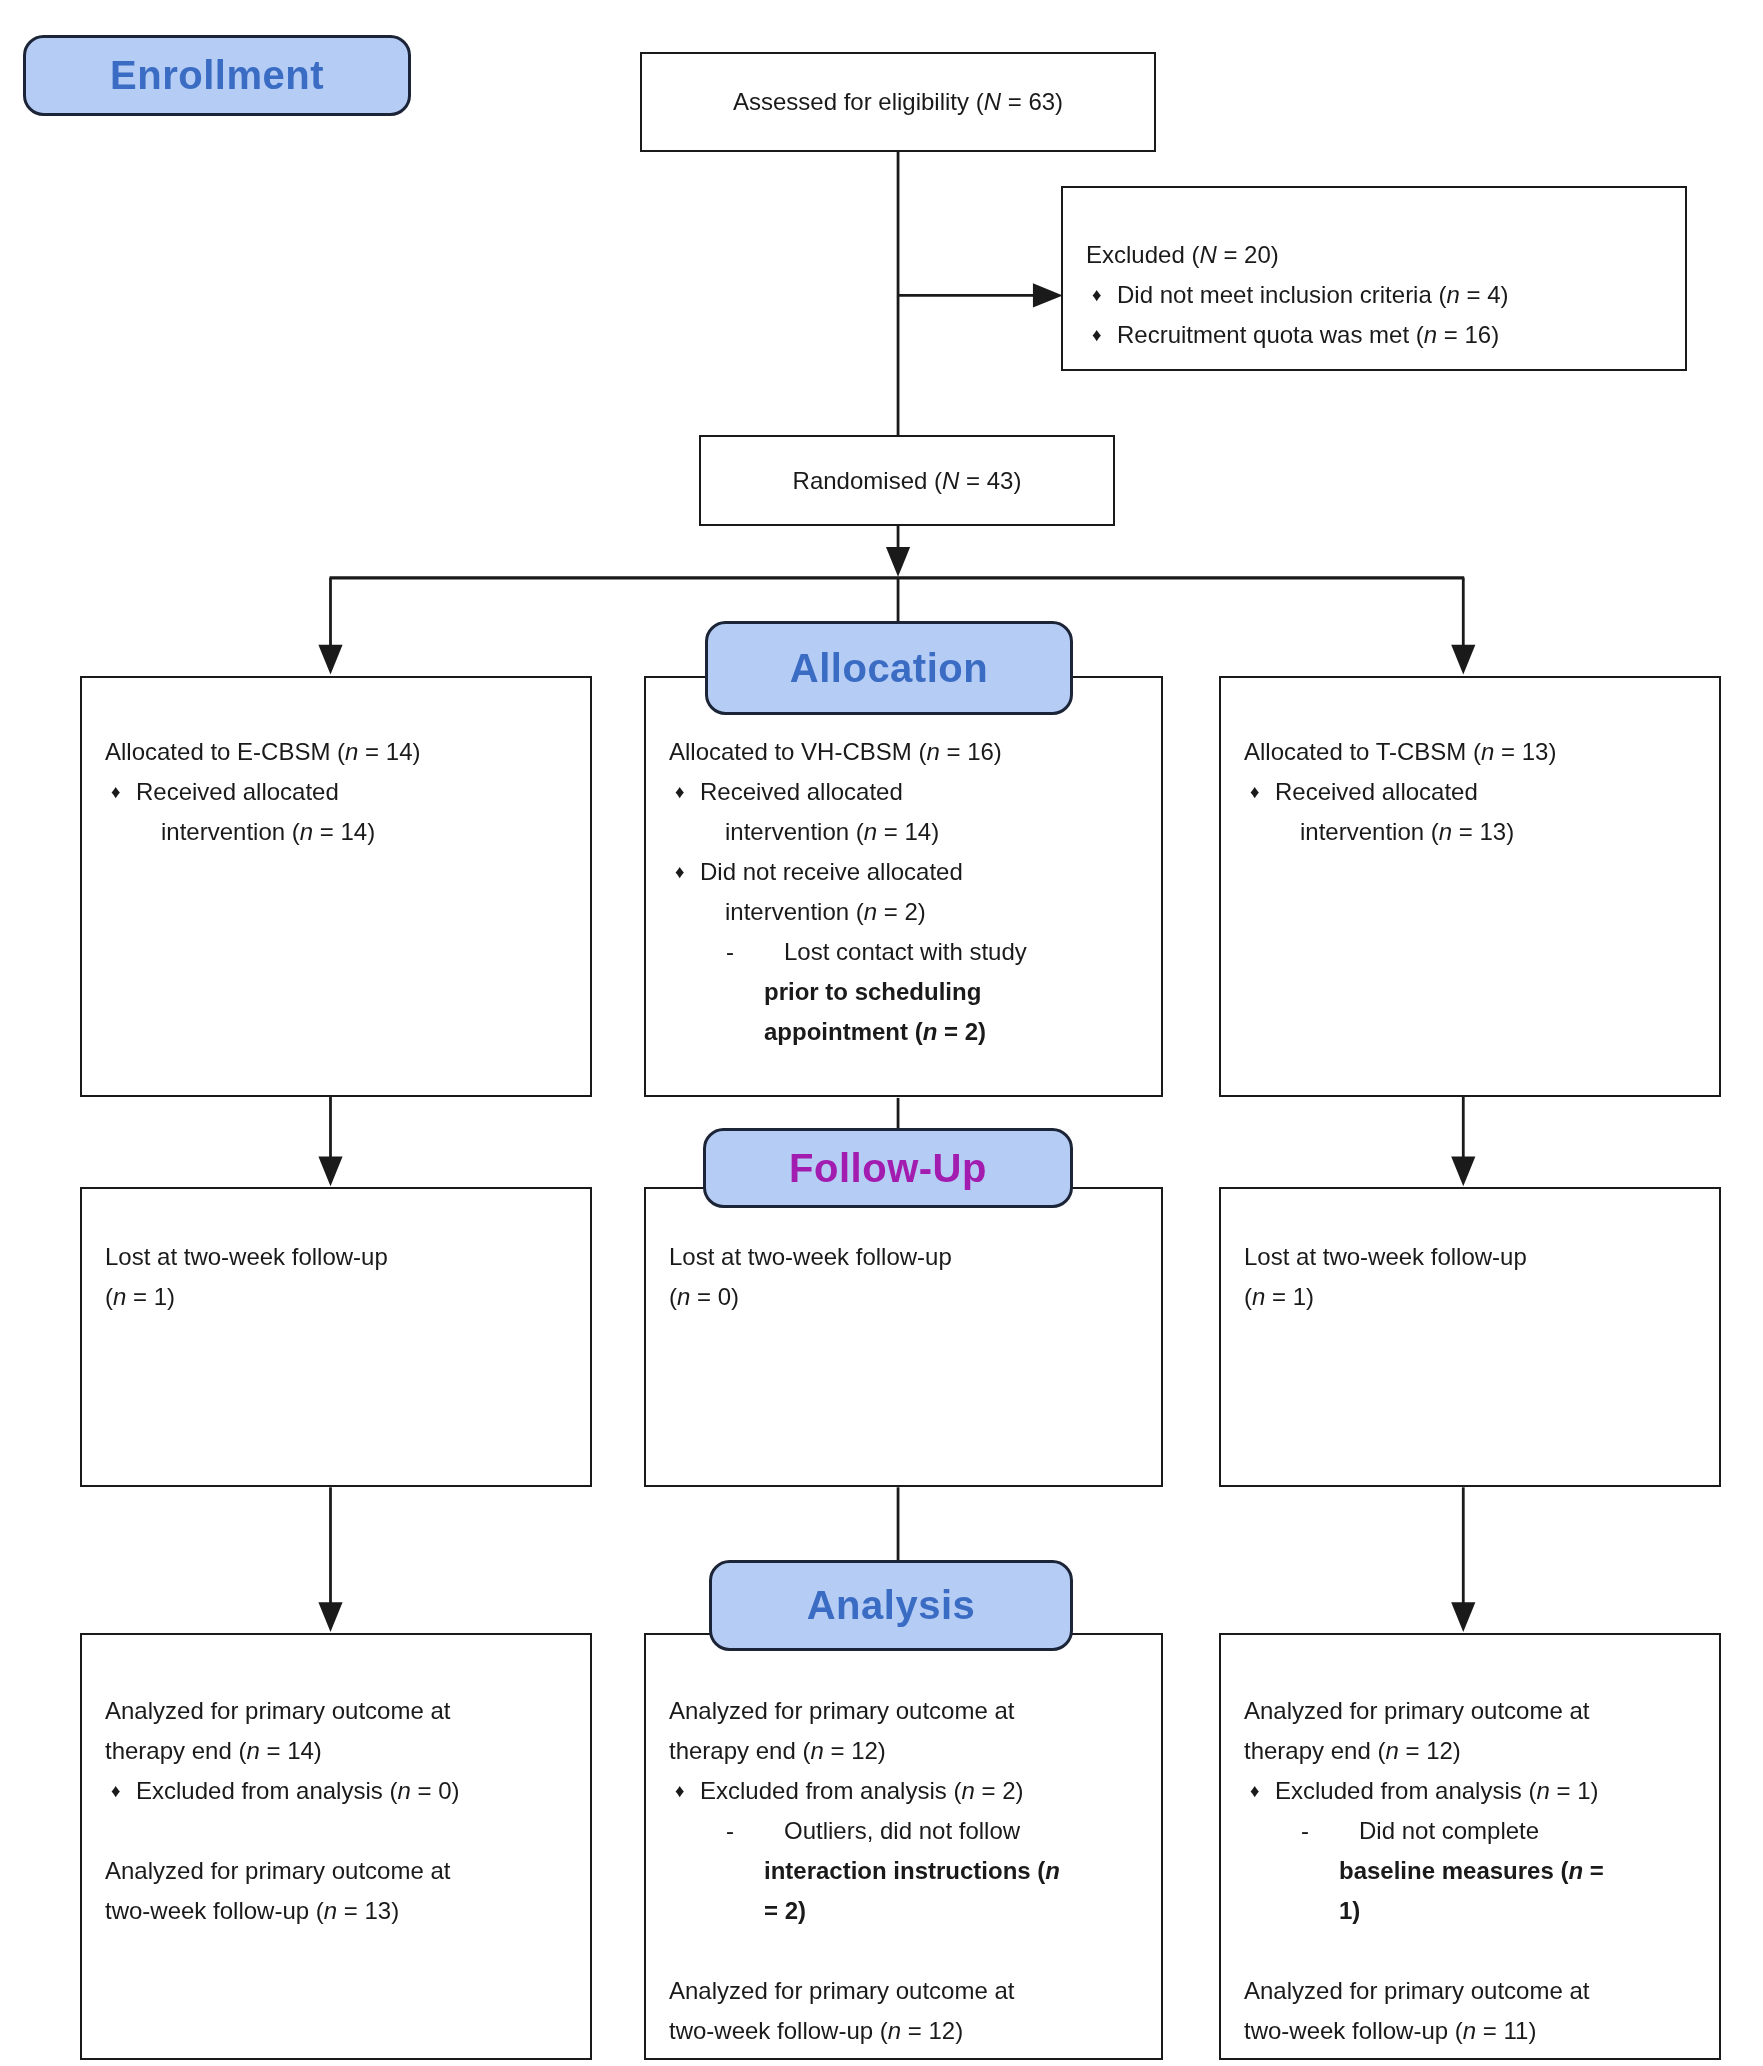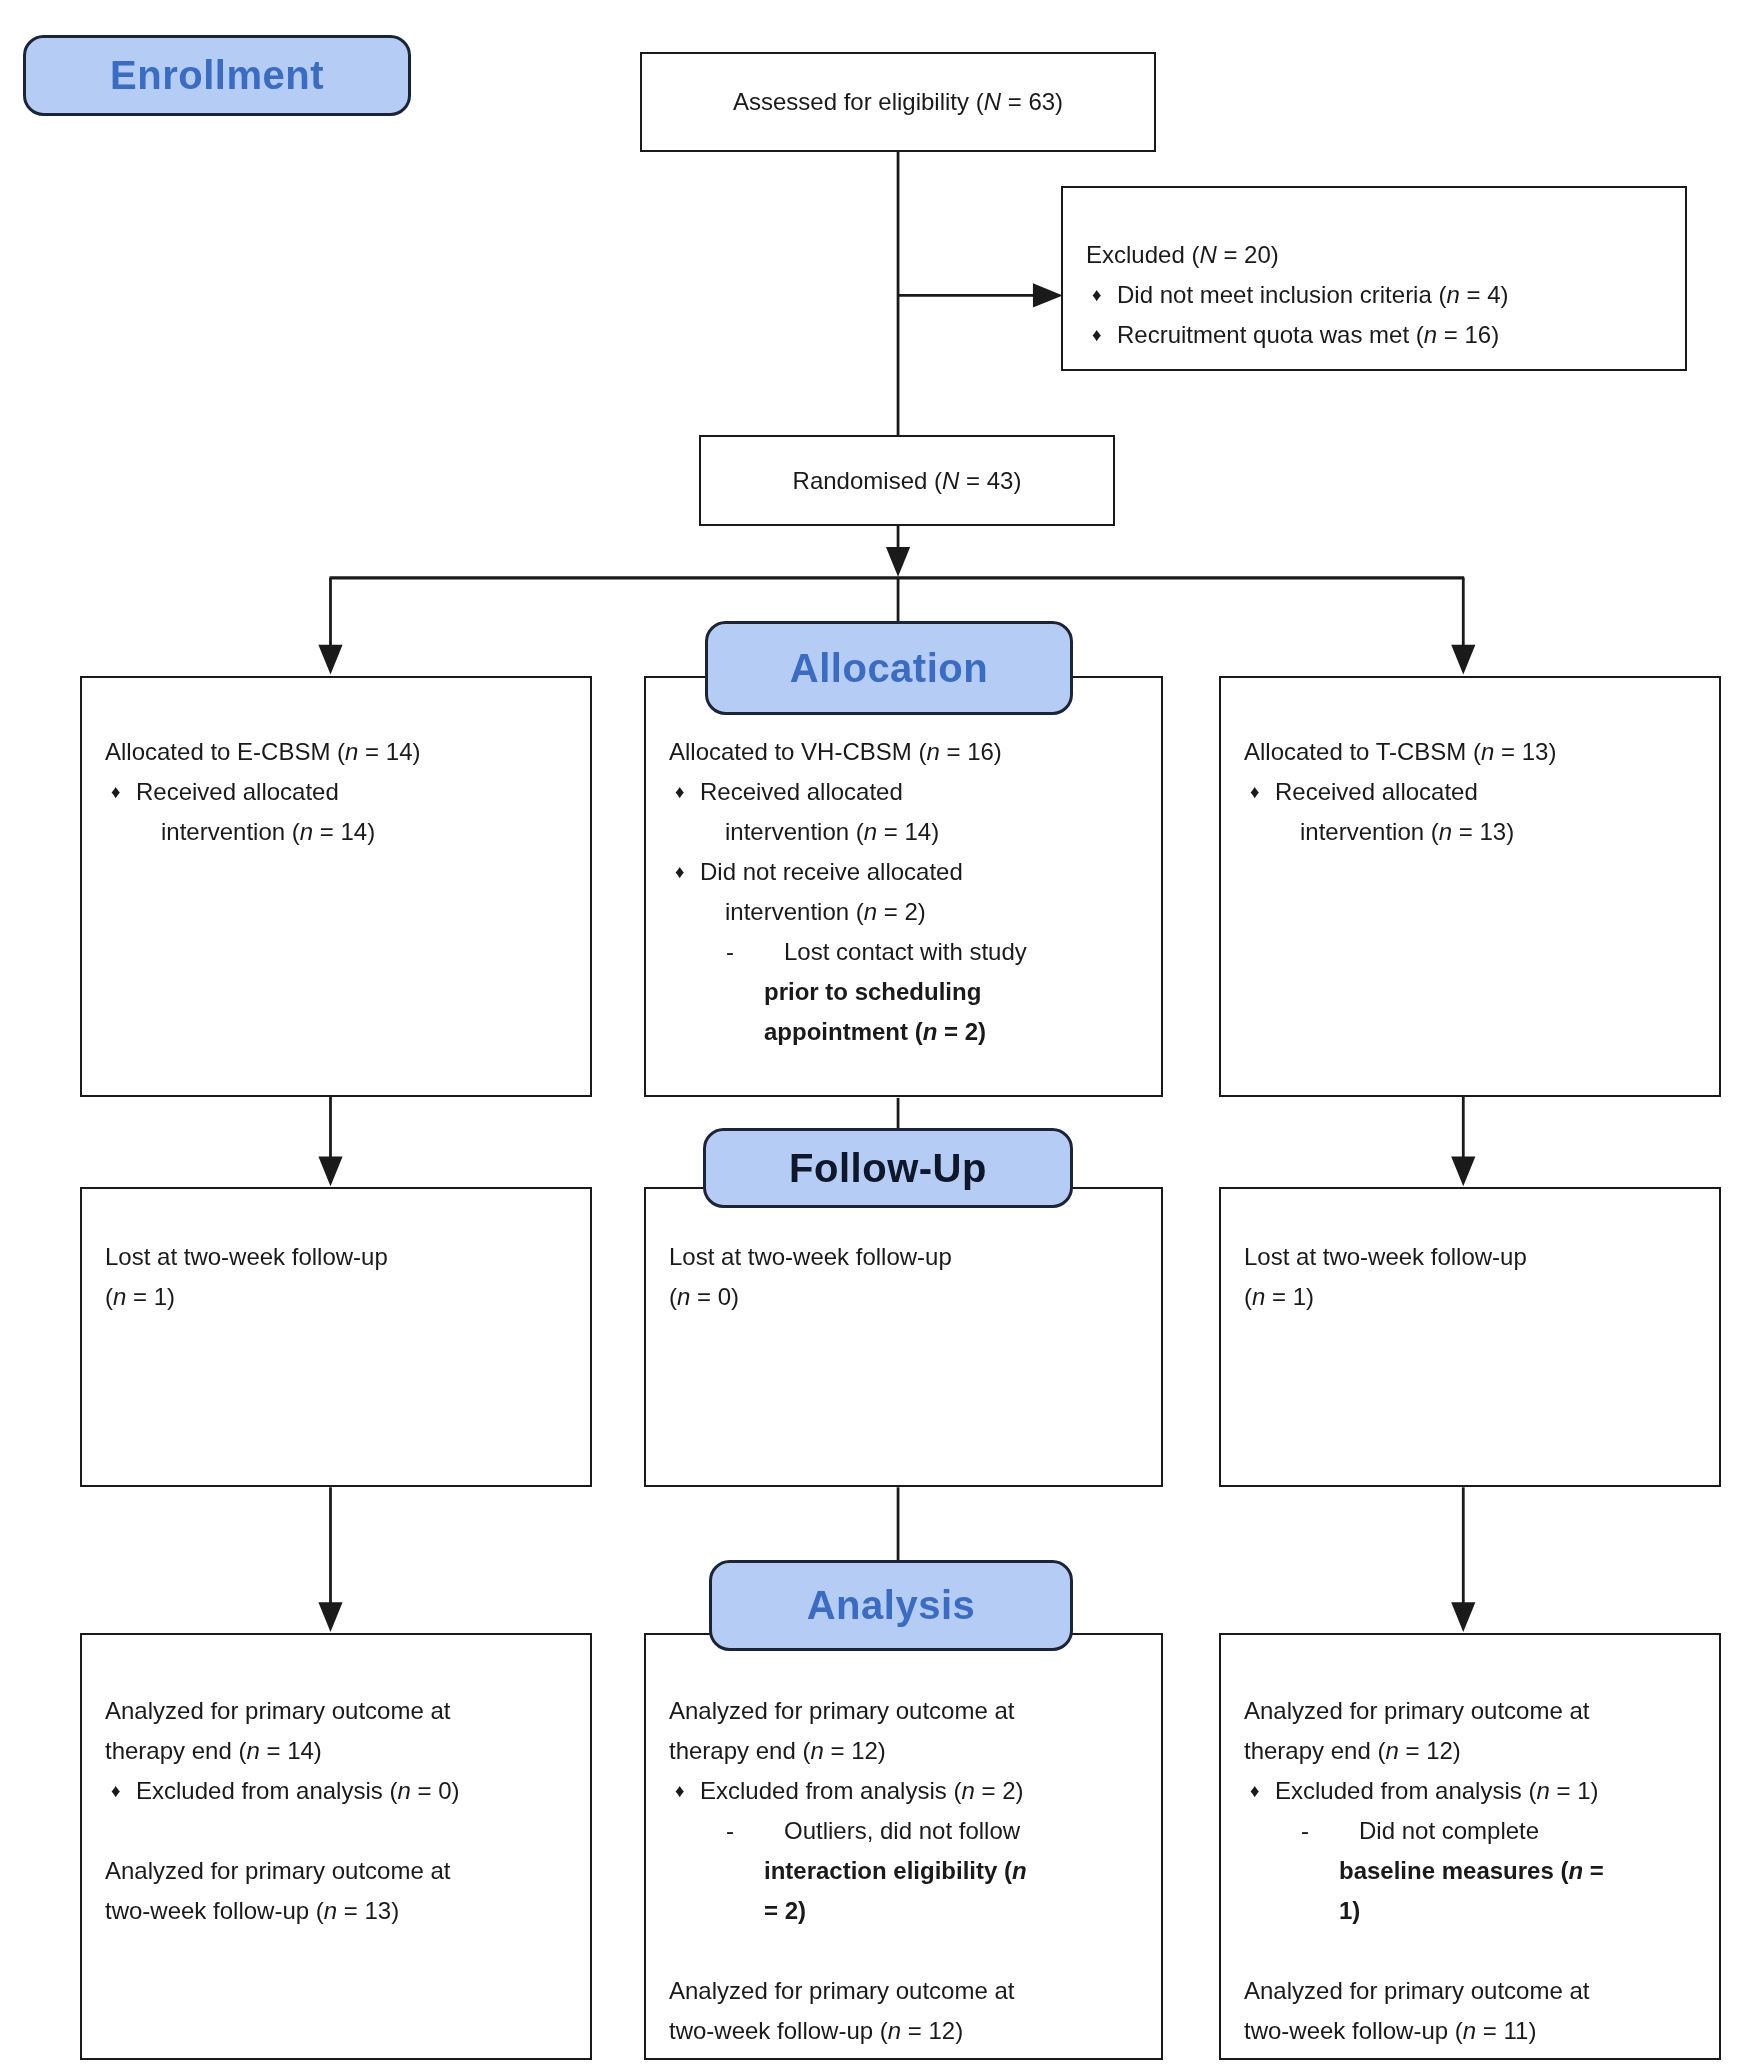--- a/index.html
+++ b/index.html
@@ -54,21 +54,21 @@
       <polygon points="3145,1450 3119,1386 3171,1386"></polygon>
       <polygon points="710,2550 684,2486 736,2486"></polygon>
       <polygon points="3145,2550 3119,2486 3171,2486"></polygon>
       <polygon points="710,3508 684,3444 736,3444"></polygon>
       <polygon points="3145,3508 3119,3444 3171,3444"></polygon>
     </g>
   </svg>
 
   <div class="stage" style="left:23px;top:35px;width:388px;height:81px;background:#b5ccf4;border:3.7px solid #1c2437;color:#3b6cc4;">Enrollment</div>
   <div class="stage" style="left:705px;top:621px;width:368px;height:94px;background:#b5ccf4;border:3.3px solid #1c2437;color:#3b6cc4;">Allocation</div>
-  <div class="stage" style="left:703px;top:1128px;width:370px;height:80px;background:#b5ccf4;border:3.3px solid #1c2437;color:#0f172a;">Follow-Up</div>
+  <div class="stage" style="left:703px;top:1128px;width:370px;height:80px;background:#b5ccf4;border:3.3px solid #1c2437;color:#a21caf;">Follow-Up</div>
   <div class="stage" style="left:709px;top:1560px;width:364px;height:91px;background:#b5ccf4;border:3.3px solid #1c2437;color:#3b6cc4;">Analysis</div>
 
   <div class="box center-box" style="left:640px;top:52px;width:516px;height:100px;">
     <span><span>Assessed for eligibility (</span><span class="it">N</span><span> = 63)</span></span>
   </div>
 
   <div class="box" style="left:1061px;top:186px;width:626px;height:185px;">
     <div class="content pad-excluded">
         <div class="line l-para"><span class="txt"><span>Excluded (</span><span class="it">N</span><span> = 20)</span></span></div>
         <div class="line l-bullet"><span class="marker">♦</span><span class="txt"><span>Did not meet inclusion criteria (</span><span class="it">n</span><span> = 4)</span></span></div>
@@ -135,21 +135,21 @@
         <div class="line l-para"><span class="txt"><span>Analyzed for primary outcome at</span></span></div>
         <div class="line l-para"><span class="txt"><span>two-week follow-up (</span><span class="it">n</span><span> = 13)</span></span></div>
       </div>
   </div>
   <div class="box" style="left:644px;top:1633px;width:519px;height:427px;">
     <div class="content pad-an">
         <div class="line l-para"><span class="txt"><span>Analyzed for primary outcome at</span></span></div>
         <div class="line l-para"><span class="txt"><span>therapy end (</span><span class="it">n</span><span> = 12)</span></span></div>
         <div class="line l-bullet"><span class="marker">♦</span><span class="txt"><span>Excluded from analysis (</span><span class="it">n</span><span> = 2)</span></span></div>
         <div class="line l-sub"><span class="marker">-</span><span class="txt"><span>Outliers, did not follow</span></span></div>
-        <div class="line l-subcont"><span class="txt"><span>interaction eligibility (</span><span class="it">n</span></span></div>
+        <div class="line l-subcont"><span class="txt"><span>interaction instructions (</span><span class="it">n</span></span></div>
         <div class="line l-subcont"><span class="txt"><span>= 2)</span></span></div>
         <div class="line l-gap"></div>
         <div class="line l-para"><span class="txt"><span>Analyzed for primary outcome at</span></span></div>
         <div class="line l-para"><span class="txt"><span>two-week follow-up (</span><span class="it">n</span><span> = 12)</span></span></div>
       </div>
   </div>
   <div class="box" style="left:1219px;top:1633px;width:502px;height:427px;">
     <div class="content pad-an">
         <div class="line l-para"><span class="txt"><span>Analyzed for primary outcome at</span></span></div>
         <div class="line l-para"><span class="txt"><span>therapy end (</span><span class="it">n</span><span> = 12)</span></span></div>

